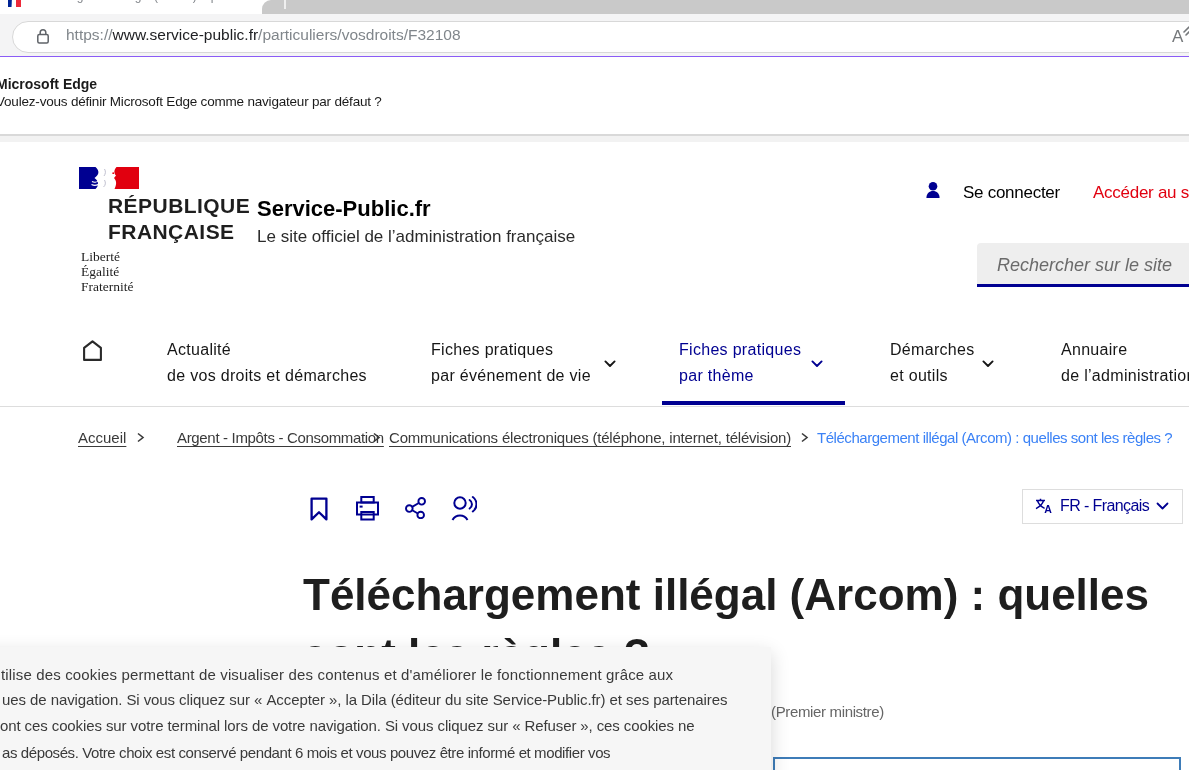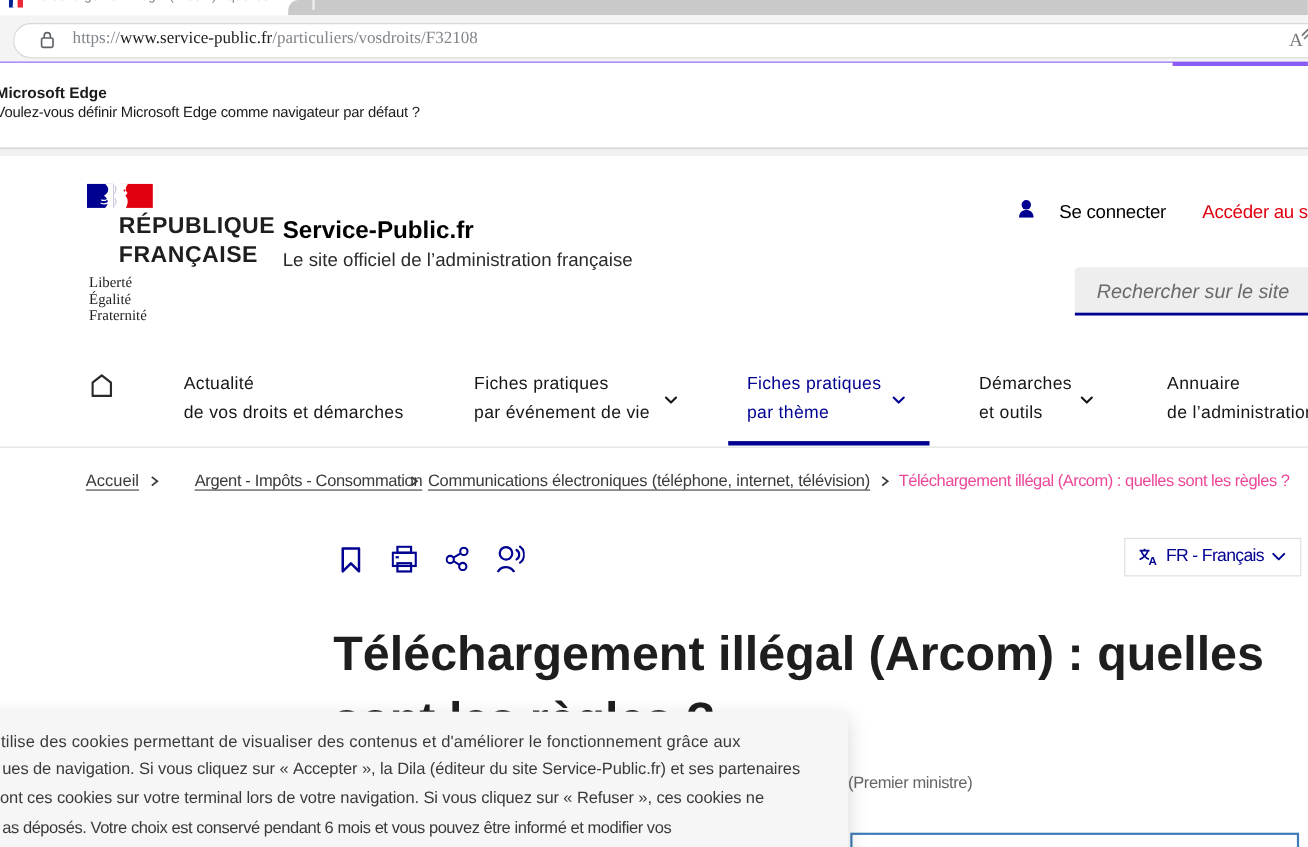--- a/index.html
+++ b/index.html
@@ -18,21 +18,21 @@
     <rect x="0" y="0" width="5" height="9" fill="#002395"></rect>
     <rect x="8" y="0" width="5" height="9" fill="#ed2939"></rect>
     <path d="M4 0 L8 0 L5.5 9 L3.5 9 Z" fill="#fff"></path>
   </svg>
 
   <div class="abs nowrap" style="left:30px;top:-11px;font-size:12px;color:#82868b;">Téléchargement illégal (Arcom) : quelles</div>
 
   <div class="abs" style="left:284px;top:0;width:2px;height:9px;background:#efefef;"></div>
 </div>
 
-<div class="abs" style="left:0;top:14px;width:1189px;height:42px;background:#f4f4f5;border-bottom:4px solid #8b5cf6;font-family:Liberation Serif, serif;">
+<div class="abs" style="left:0;top:14px;width:1189px;height:42px;background:#f4f4f5;border-bottom:1px solid #8b5cf6;">
   <div class="abs" style="left:12px;top:7px;width:1200px;height:30px;background:#fff;border:1px solid #d8d8d8;border-radius:16px;"></div>
 
   <svg class="abs" style="left:36px;top:14px" width="14" height="17" viewBox="0 0 14 17">
     <rect x="1.8" y="6.5" width="10.4" height="8.6" rx="1.5" fill="none" stroke="#5f6368" stroke-width="1.5"></rect>
     <path d="M4.2 6.5 V4.5 a2.8 2.8 0 0 1 5.6 0 V6.5" fill="none" stroke="#5f6368" stroke-width="1.5"></path>
   </svg>
   <div class="abs nowrap" style="left:66px;top:12px;font-size:15.5px;color:#80868b;">https://<span style="color:#202124">www.service-public.fr</span>/particuliers/vosdroits/F32108</div>
 
   <div class="abs nowrap" style="left:1172px;top:13px;font-size:17px;color:#75787b;">A</div>
   <svg class="abs" style="left:1183px;top:11px" width="10" height="12" viewBox="0 0 10 12">
@@ -99,21 +99,21 @@
     <path d="M2 1.5 L7 5.5 L2 9.5" fill="none" stroke="#3a3a3a" stroke-width="1.6"></path>
   </svg>
 <div class="abs nowrap" style="left:153px;top:429px;font-size:15px;letter-spacing:-0.33px;color:#3a3a3a;"><span style="text-decoration:underline;text-underline-offset:2.5px;text-decoration-thickness:1px;margin-left:24px;">Argent - Impôts - Consommation</span></div>
 <svg class="abs" style="left:372px;top:432px" width="9" height="11" viewBox="0 0 9 11">
     <path d="M2 1.5 L7 5.5 L2 9.5" fill="none" stroke="#3a3a3a" stroke-width="1.6"></path>
   </svg>
 <div class="abs nowrap" style="left:389px;top:429px;font-size:15px;letter-spacing:-0.2px;color:#3a3a3a;"><span style="text-decoration:underline;text-underline-offset:2.5px;text-decoration-thickness:1px;">Communications électroniques (téléphone, internet, télévision)</span></div>
 <svg class="abs" style="left:800px;top:432px" width="9" height="11" viewBox="0 0 9 11">
     <path d="M2 1.5 L7 5.5 L2 9.5" fill="none" stroke="#3a3a3a" stroke-width="1.6"></path>
   </svg>
-<div class="abs nowrap" style="left:817px;top:429px;font-size:15px;letter-spacing:-0.46px;color:#ec4899;">Téléchargement illégal (Arcom) : quelles sont les règles ?</div>
+<div class="abs nowrap" style="left:817px;top:429px;font-size:15px;letter-spacing:-0.46px;color:#3b82f6;">Téléchargement illégal (Arcom) : quelles sont les règles ?</div>
 
 <svg class="abs" style="left:310px;top:497px" width="18" height="24" viewBox="0 0 18 24">
   <path d="M1.6 1.6 h14.8 v20.8 l-7.4-7.2 l-7.4 7.2 z" fill="none" stroke="#000091" stroke-width="2.3" stroke-linejoin="round"></path>
 </svg>
 <svg class="abs" style="left:356px;top:496px" width="23" height="25" viewBox="0 0 23 25">
   <rect x="5.3" y="1" width="12.4" height="5.5" fill="none" stroke="#000091" stroke-width="2"></rect>
   <rect x="1" y="6.5" width="21" height="12" fill="none" stroke="#000091" stroke-width="2"></rect>
   <rect x="5.3" y="16" width="12.4" height="7.5" fill="none" stroke="#000091" stroke-width="2"></rect>
   <rect x="3.6" y="9.6" width="3" height="2" fill="#000091"></rect>
 </svg>

